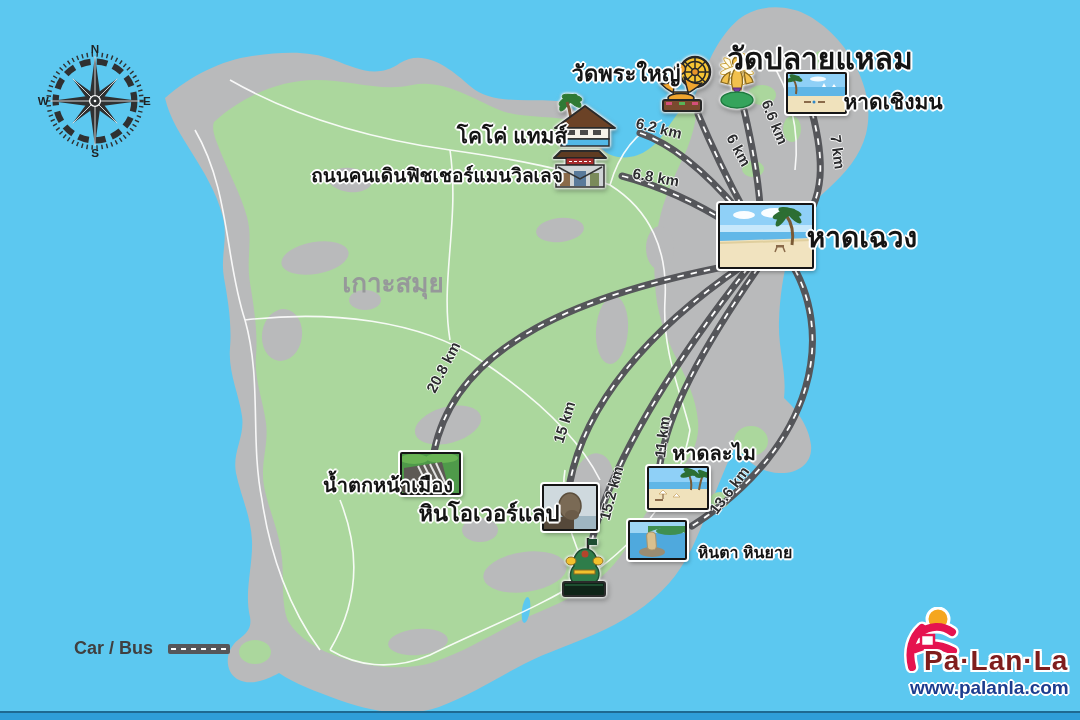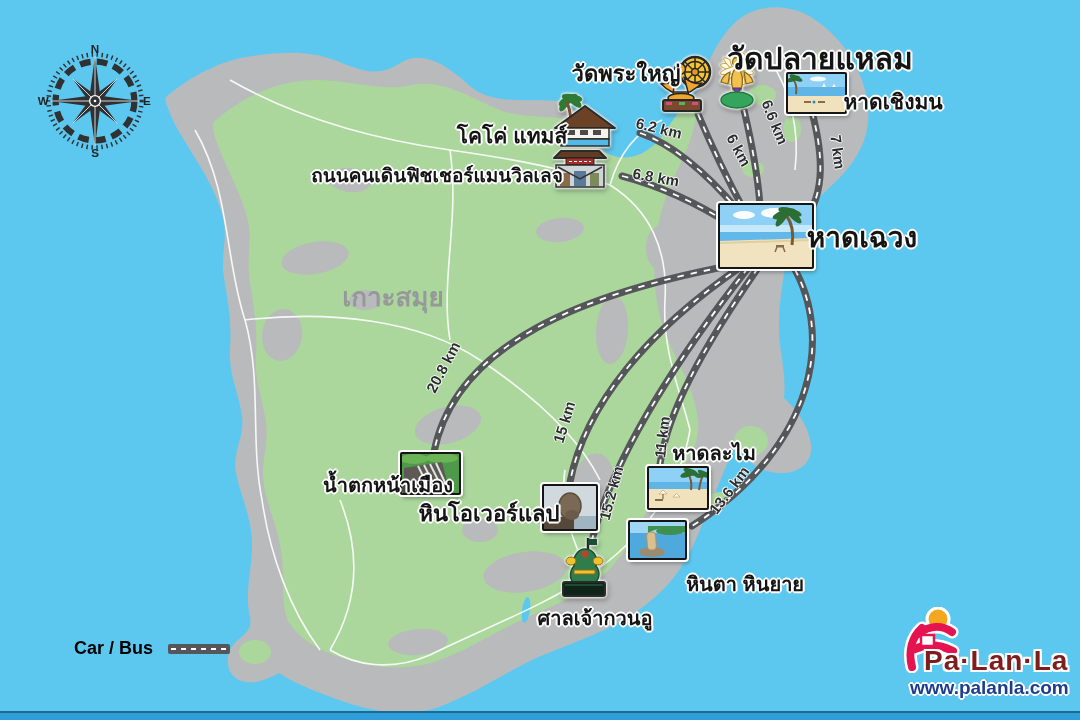--- a/index.html
+++ b/index.html
@@ -11,21 +11,21 @@
   .lbl{position:absolute;white-space:nowrap;font-weight:bold;color:#141414;
        text-shadow:-2px 0 0 #fff,2px 0 0 #fff,0 -2px 0 #fff,0 2px 0 #fff,
        -1px -1px 0 #fff,1px -1px 0 #fff,-1px 1px 0 #fff,1px 1px 0 #fff;}
   .lbl-island{position:absolute;white-space:nowrap;font-weight:bold;color:#96989a;text-shadow:none;}
   .dist{position:absolute;white-space:nowrap;font-weight:bold;font-size:15px;color:#2c2d2f;
         text-shadow:-1px 0 0 rgba(255,255,255,.85),1px 0 0 rgba(255,255,255,.85),
         0 -1px 0 rgba(255,255,255,.85),0 1px 0 rgba(255,255,255,.85);}
   .photo{position:absolute;border:2px solid #151515;border-radius:2px;
          box-shadow:0 0 0 2px #fff,2px 3px 4px rgba(0,0,0,.35);overflow:hidden;background:#cfe9f7;}
   .sticker{position:absolute;filter:drop-shadow(0 0 1.5px #fff) drop-shadow(0 0 1px #fff) drop-shadow(1px 2px 2px rgba(0,0,0,.35));}
-  .legend-text{position:absolute;font-weight:bold;font-size:18px;color:#000000;text-align:right;}
+  .legend-text{position:absolute;font-weight:bold;font-size:18px;color:#404040;text-align:right;}
   .legend-road{position:absolute;width:62px;height:10px;background:#55565a;border-radius:2px;}
   .legend-road .dash{position:absolute;left:3px;right:3px;top:4px;height:2px;
         background:repeating-linear-gradient(90deg,#fff 0 5px,transparent 5px 10px);}
   .brand-title{position:absolute;font-weight:bold;font-size:28px;letter-spacing:1px;color:#7f1d1d;white-space:nowrap;
         text-shadow:-2px 0 0 #fff,2px 0 0 #fff,0 -2px 0 #fff,0 2px 0 #fff,
         -2px -2px 0 #fff,2px -2px 0 #fff,-2px 2px 0 #fff,2px 2px 0 #fff;}
   .brand-url{position:absolute;font-weight:bold;font-size:19px;color:#1c3d8f;white-space:nowrap;
         text-shadow:-2px 0 0 #fff,2px 0 0 #fff,0 -2px 0 #fff,0 2px 0 #fff,
         -1px -1px 0 #fff,1px -1px 0 #fff,-1px 1px 0 #fff,1px 1px 0 #fff;margin-left:8px;}
   .bottom-strip{position:absolute;left:0;right:0;bottom:0;height:7px;background:#2f9ed8;border-top:2px solid rgba(10,40,60,.45);}
@@ -347,26 +347,25 @@
       <ellipse cx="28" cy="29" rx="7" ry="5" fill="#6b5b48"></ellipse>
     </svg>
   </div>
 
   <div class="lbl ctr" style="left:626px;top:73px;font-size:22px;">วัดพระใหญ่</div>
   <div class="lbl ctr" style="left:820px;top:58px;font-size:30px;">วัดปลายแหลม</div>
   <div class="lbl ctr" style="left:893px;top:101px;font-size:21px;font-family:Liberation Serif, serif;">หาดเชิงมน</div>
   <div class="lbl ctr" style="left:512px;top:135px;font-size:21px;">โคโค่ แทมส์</div>
   <div class="lbl ctr" style="left:862px;top:237px;font-size:28px;">หาดเฉวง</div>
   <div class="lbl ctr" style="left:437px;top:175px;font-size:19px;">ถนนคนเดินฟิชเชอร์แมนวิลเลจ</div>
-  <div class="lbl-island ctr" style="left:393px;top:296px;font-size:26px;">เกาะสมุย</div>
+  <div class="lbl-island ctr" style="left:393px;top:282px;font-size:26px;">เกาะสมุย</div>
   <div class="lbl ctr" style="left:343px;top:485px;font-size:20px;margin-left:45px;">น้ำตกหน้าเมือง</div>
   <div class="lbl ctr" style="left:489px;top:513px;font-size:22px;">หินโอเวอร์แลป</div>
-  <div class="lbl ctr" style="left:595px;top:618px;font-size:20px;">ศาลเจ้ากวนอู</div>
   <div class="lbl ctr" style="left:714px;top:453px;font-size:20px;">หาดละไม</div>
-  <div class="lbl ctr" style="left:745px;top:584px;font-size:20px;text-align:center;">หินตา หินยาย</div>
+  <div class="lbl ctr" style="left:745px;top:552px;font-size:16px;text-align:center;">หินตา หินยาย</div>
 
   <div class="dist" style="left:659px;top:128px;transform:translate(-50%,-50%) rotate(14deg);">6.2 km</div>
   <div class="dist" style="left:656px;top:177px;transform:translate(-50%,-50%) rotate(10deg);">6.8 km</div>
   <div class="dist" style="left:739px;top:150px;transform:translate(-50%,-50%) rotate(62deg);">6 km</div>
   <div class="dist" style="left:775px;top:122px;transform:translate(-50%,-50%) rotate(68deg);">6.6 km</div>
   <div class="dist" style="left:838px;top:152px;transform:translate(-50%,-50%) rotate(82deg);">7 km</div>
   <div class="dist" style="left:443px;top:367px;transform:translate(-50%,-50%) rotate(-62deg);">20.8 km</div>
   <div class="dist" style="left:564px;top:422px;transform:translate(-50%,-50%) rotate(-73deg);">15 km</div>
   <div class="dist" style="left:611px;top:493px;transform:translate(-50%,-50%) rotate(-75deg);">15.2 km</div>
   <div class="dist" style="left:662px;top:437px;transform:translate(-50%,-50%) rotate(-83deg);">11 km</div>

